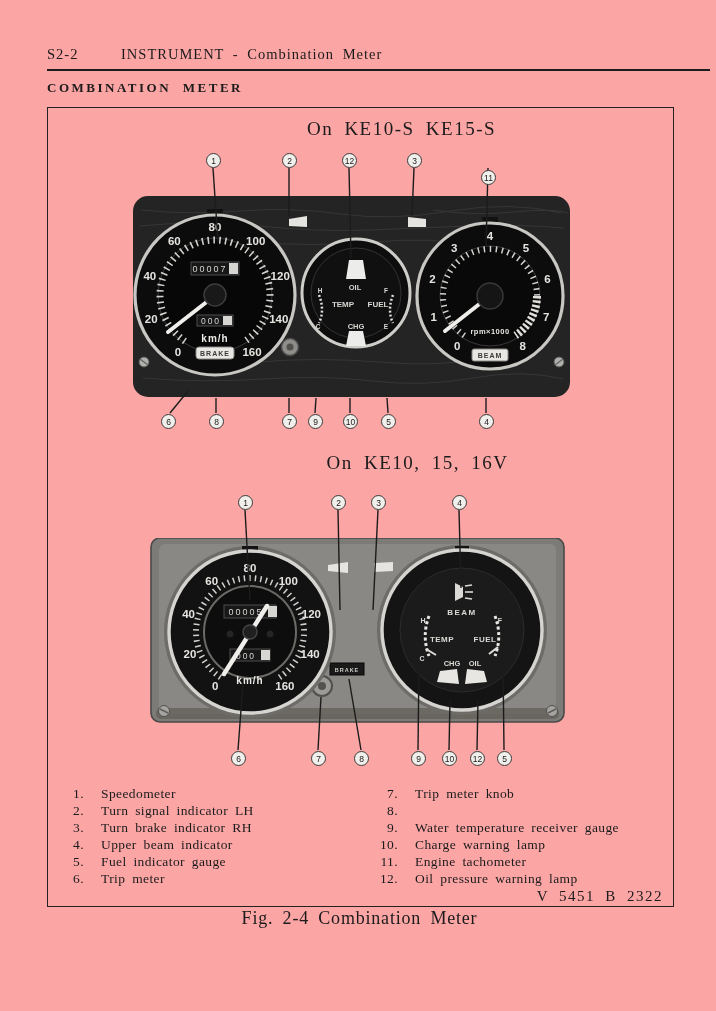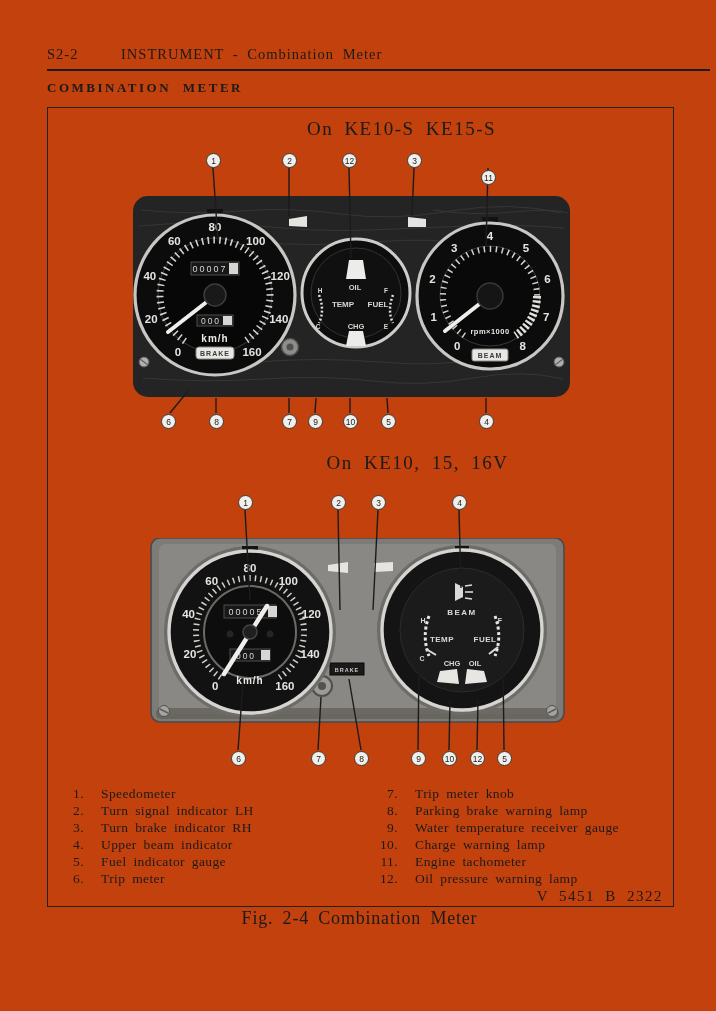--- a/index.html
+++ b/index.html
@@ -1,16 +1,16 @@
 <!DOCTYPE html>
 <html><head>
 <meta charset="utf-8">
 <style>
   html,body{margin:0;padding:0;background:#d8d6d2;}
-  .page{position:relative;width:716px;height:1011px;background:#c2410c;margin:0 auto;
+  .page{position:relative;width:716px;height:1011px;background:#fca5a5;margin:0 auto;
         font-family:"Liberation Serif",serif;color:#1b1b1b;overflow:hidden;}
   .abs{position:absolute;}
   
   .hdr{left:47px;top:46px;width:663px;border-bottom:2.2px solid #1c1c1c;padding-bottom:6px;
        font-size:14.5px;letter-spacing:1px;word-spacing:4px;}
   .hdr .code{margin-right:34px;}
   .sect{left:47px;top:80px;font-size:13px;font-weight:bold;letter-spacing:2.5px;word-spacing:6px;}
   
   .figbox{left:47px;top:107px;width:625px;height:798px;border:1.6px solid #222;}
   .ctitle{width:709px;text-align:center;font-size:19px;letter-spacing:1.5px;word-spacing:5px;}
@@ -319,21 +319,20 @@
         <span class="lab">Trip meter</span>
       </div>
   </div>
   <div class="abs legend lg-right">
     <div class="lrow">
         <span class="num">7.</span>
         <span class="lab">Trip meter knob</span>
       </div>
     <div class="lrow">
         <span class="num">8.</span>
-        <span class="lab">Parking brake warning lamp</span>
       </div>
     <div class="lrow">
         <span class="num">9.</span>
         <span class="lab">Water temperature receiver gauge</span>
       </div>
     <div class="lrow">
         <span class="num">10.</span>
         <span class="lab">Charge warning lamp</span>
       </div>
     <div class="lrow">

